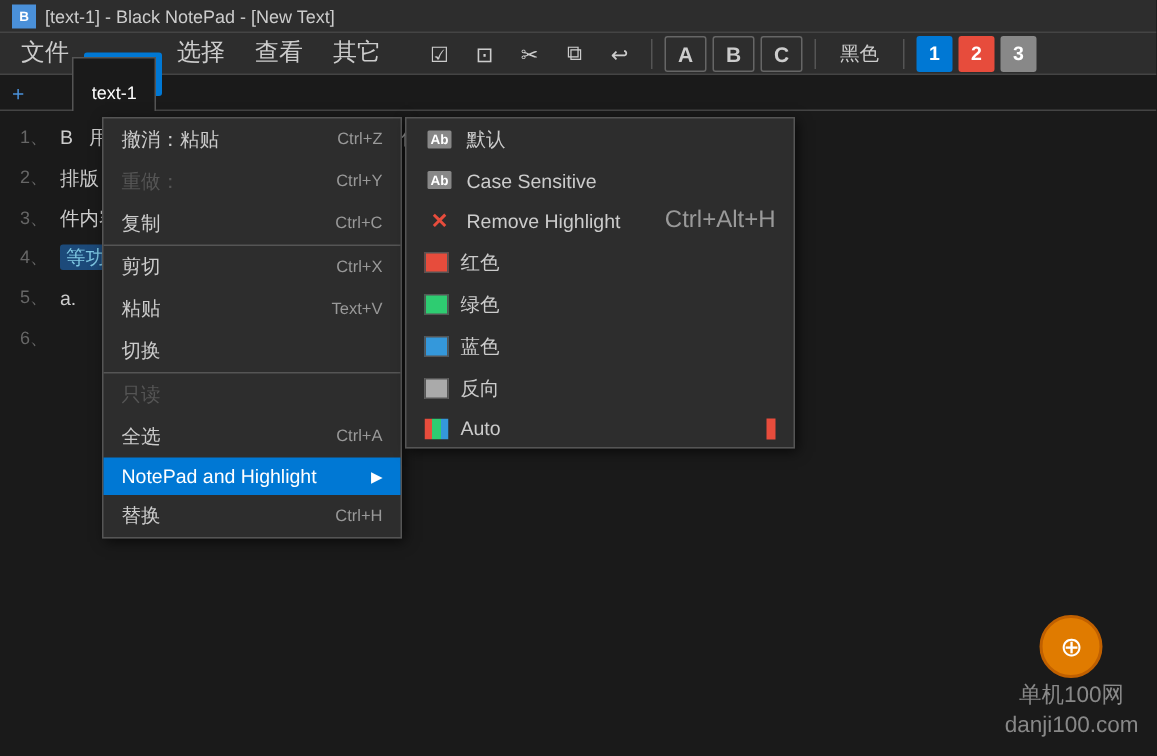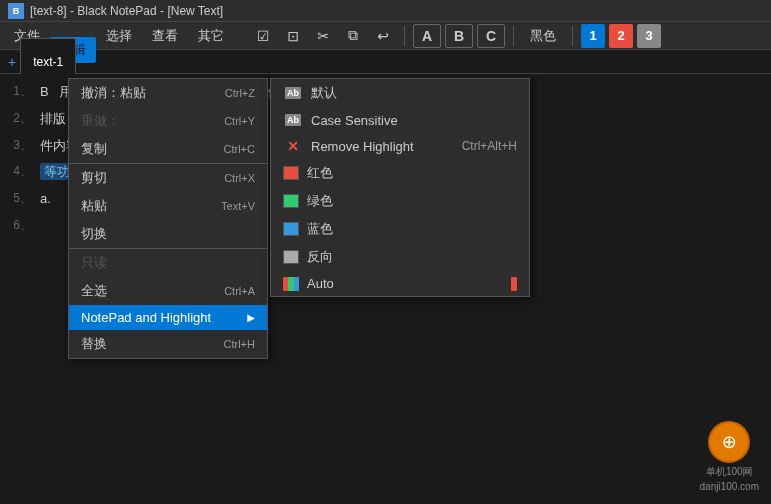--- a/index.html
+++ b/index.html
@@ -46,21 +46,21 @@
       height: 28px;
       display: flex;
       align-items: center;
       border-bottom: 1px solid #444;
       padding: 0 4px;
     }
     .menu-item {
       padding: 4px 10px;
       cursor: pointer;
       color: #ccc;
-      font-size: 13px;
+      font-size: 16px;
       border-radius: 2px;
     }
     .menu-item.active {
       background: #0078d4;
       color: #0f172a;
       margin-top: 28px;
     }
     .toolbar-btn {
       width: 26px;
       height: 24px;
@@ -125,20 +125,21 @@
     }
     .tab-item {
       padding: 16px 12px;
       font-size: 12px;
       cursor: pointer;
       color: #ccc;
       background: #333;
       border: 1px solid #555;
       border-bottom: none;
       margin-right: 2px;
+      margin-left: 28px;
     }
     .tab-item.active {
       background: #1a1a1a;
       border-bottom: 1px solid #1a1a1a;
       color: #fff;
     }
 
     
     .editor-area {
       background: #1a1a1a;
@@ -251,21 +252,21 @@
       padding: 1px 2px;
       border-radius: 1px;
     }
     .x-icon {
       color: #e74c3c;
       font-size: 14px;
       font-weight: bold;
     }
     .submenu-shortcut {
       margin-left: auto;
-      font-size: 12px;
+      font-size: 16px;
       color: #999;
     }
     .color-swatch {
       width: 16px;
       height: 14px;
       margin-right: 8px;
       border: 1px solid #555;
     }
     .auto-swatch {
       width: 16px;
@@ -300,34 +301,34 @@
       border-radius: 50%;
       background: #e07b00;
       display: flex;
       align-items: center;
       justify-content: center;
       font-size: 18px;
       color: #fff;
       border: 2px solid #c06000;
     }
     .watermark-text {
-      font-size: 10px;
+      font-size: 15px;
       color: #888;
       margin-top: 2px;
       text-align: center;
     }
   </style>
 </head>
 <body>
 
 <div class="title-bar">
   <div class="title-bar-icon">
     <span>B</span>
   </div>
-  <span class="title-bar-text">[text-8] - Black NotePad - [New Text]</span>
+  <span class="title-bar-text">[text-1] - Black NotePad - [New Text]</span>
 </div>
 
 <div class="menu-bar">
   <div class="menu-item">文件</div>
   <div class="menu-item active">编辑</div>
   <div class="menu-item">选择</div>
   <div class="menu-item">查看</div>
   <div class="menu-item">其它</div>
 
   <div style="display:flex;align-items:center;gap:4px;margin-left:16px;">

